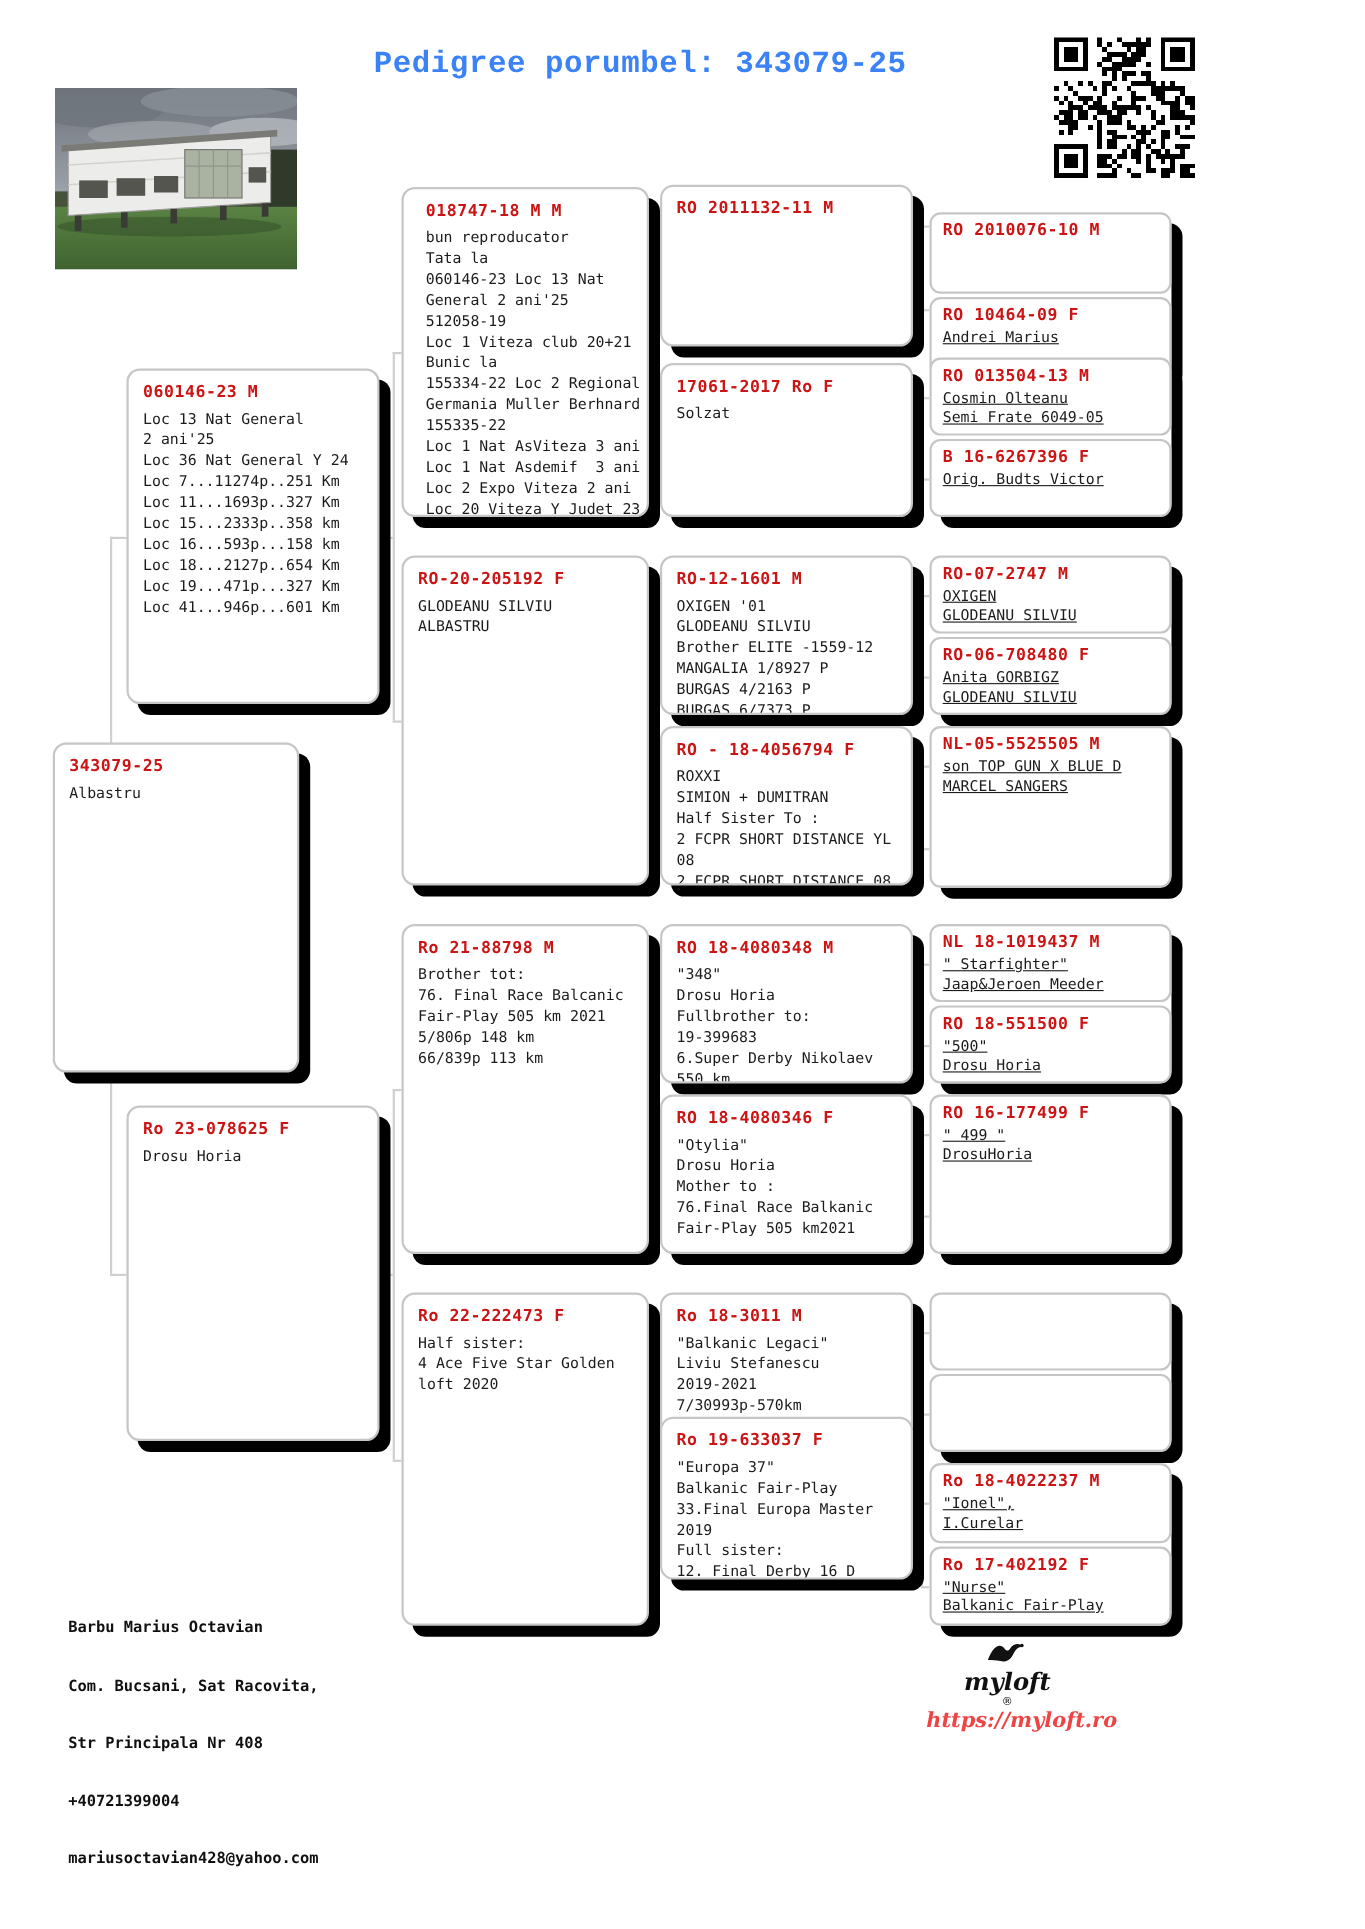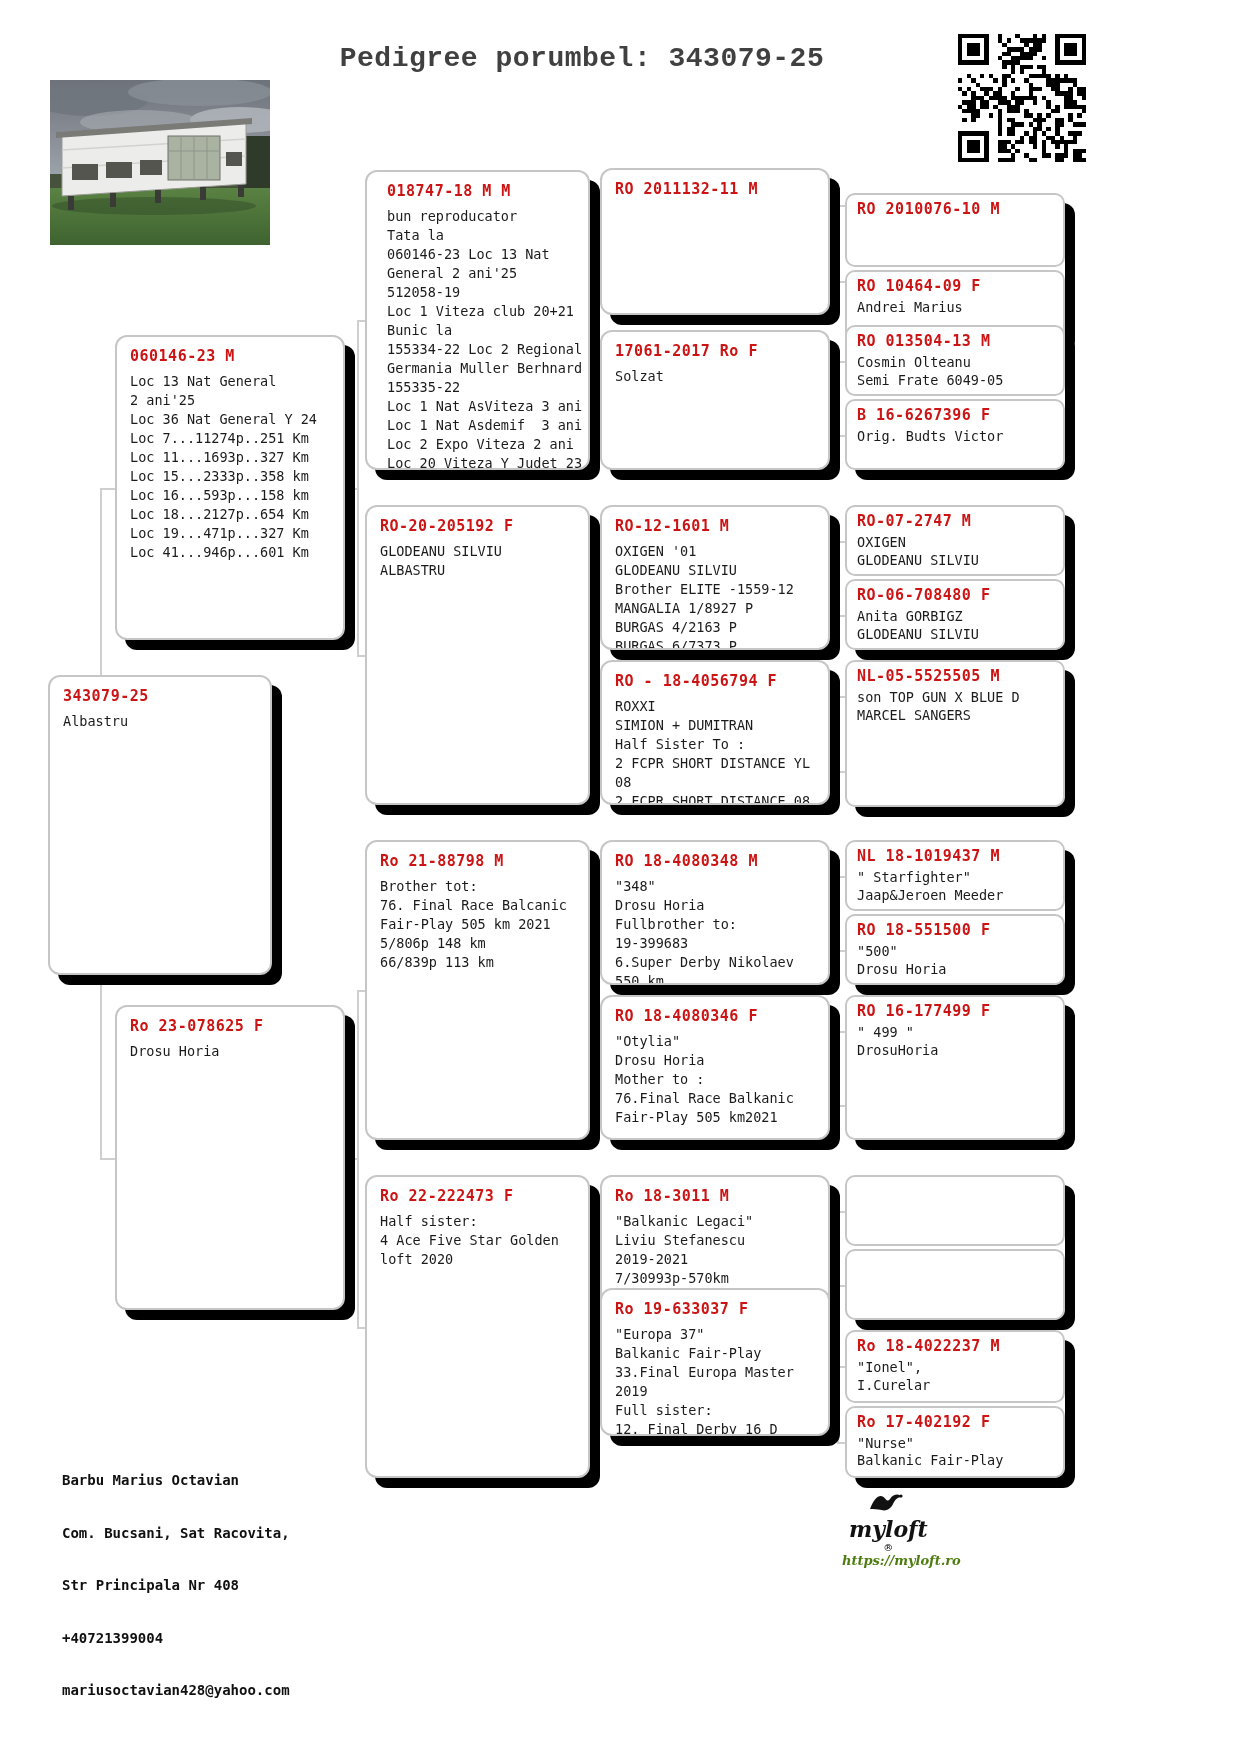--- a/index.html
+++ b/index.html
@@ -5,21 +5,21 @@
   :root{ --accent:#cc1414; --connector:#cfcfcf; }
   *{ box-sizing:border-box; }
   html,body{ margin:0; padding:0; }
   body{
     width:1241px; height:1754px; position:relative; background:#ffffff;
     font-family:"DejaVu Sans Mono", monospace; overflow:hidden;
   }
   #page-title{
     position:absolute; top:24px; left:0; width:1164px; text-align:center;
     font-family:"Liberation Mono", monospace; font-weight:bold; font-size:28px;
-    color:#404040; letter-spacing:0.5px; white-space:pre;
+    color:#3b82f6; letter-spacing:0.5px; white-space:pre;
   }
   
   #loft-photo{ position:absolute; left:50px; top:80px; }
   
   #qr-wrap{ position:absolute; left:956px; top:34px; width:132px; height:128px; }
   #qr-wrap svg{ width:100%; height:100%; shape-rendering:crispEdges; }
   #qr-wrap rect{ fill:#000; }
 
   
   .box{
@@ -39,21 +39,21 @@
   .pair{
     position:absolute; z-index:2; background:#fff; border-radius:12px;
     box-shadow:10px 10px 0 #000;
     display:flex; flex-direction:column; gap:3px;
   }
   .pbox{
     flex:1; background:#fff; border:2px solid #c6c6c6; border-radius:10px;
     padding:5px 10px; overflow:hidden;
   }
   .pbox .box-title{ margin-bottom:3px; line-height:19px; }
-  .pbox .box-line{ line-height:17.5px; }
+  .pbox .box-line{ line-height:17.5px;text-decoration:underline; }
 
   
   .vline,.hline{ position:absolute; background:var(--connector); z-index:1; }
   .vline{ width:2px; } .hline{ height:2px; }
 
   
   #owner-contact{
     position:absolute; left:62px; top:1437px; font-weight:bold;
     font-size:14px; line-height:17.5px; color:#101010; white-space:pre;
   }
@@ -62,21 +62,21 @@
     position:absolute; left:816px; top:1486px; display:flex; align-items:center;flex-direction:column;
   }
   #bird-icon{ margin-right:4px; }
   #logo-word{
     font-family:"DejaVu Serif", serif; font-style:italic; font-weight:bold;
     font-size:22px; color:#111;
   }
   #logo-reg{ font-size:10px; vertical-align:super; font-family:"DejaVu Serif",serif; }
   #site-url{
     font-family:"DejaVu Serif", serif; font-style:italic; font-weight:bold;
-    font-size:13px; color:#4d7c0f; margin-left:26px;
+    font-size:19px; color:#ef4444; margin-left:26px;
   }
 </style>
 </head>
 <body>
 
 <h1 id="page-title">Pedigree porumbel: 343079-25</h1>
 
 <svg id="loft-photo" width="220" height="165" viewBox="0 0 220 165">
   <defs>
     <linearGradient id="skyg" x1="0" y1="0" x2="0" y2="1">

